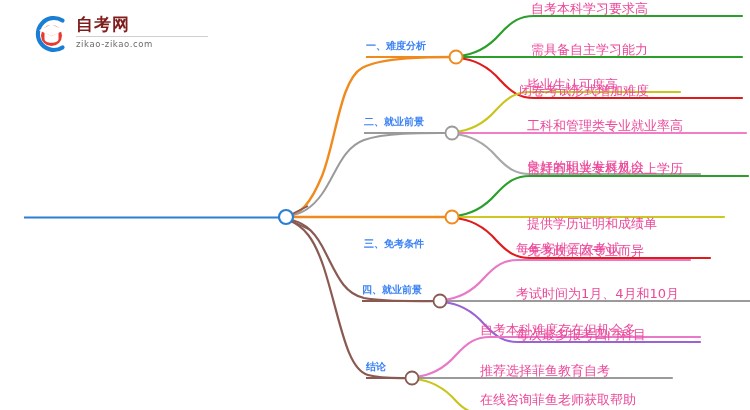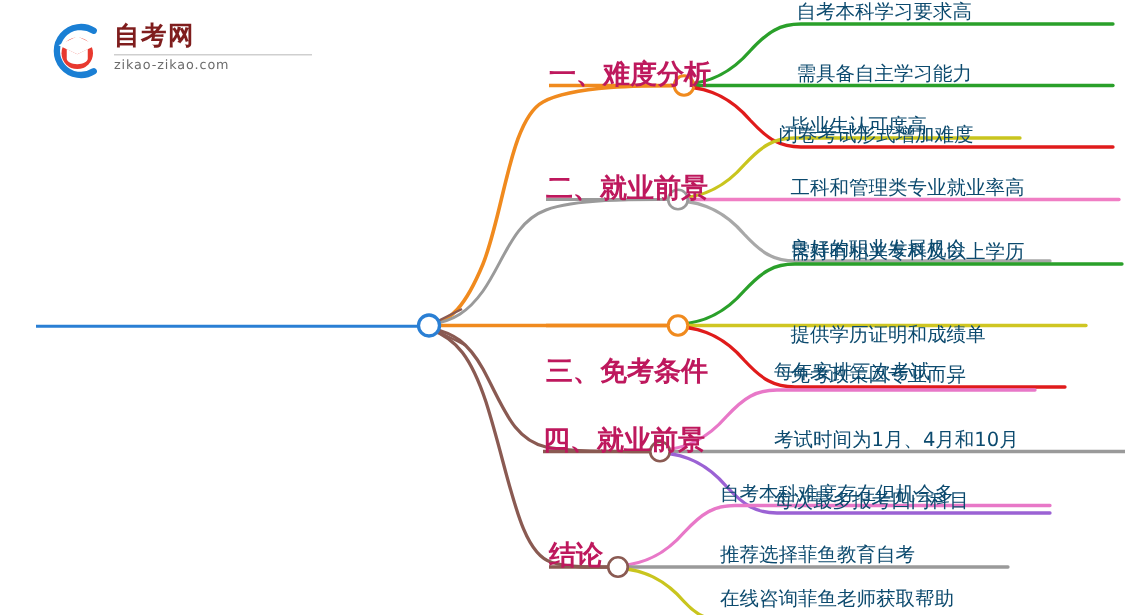--- a/index.html
+++ b/index.html
@@ -62,27 +62,27 @@
     line-height: 1;
   }
   #root-title {
     font-size: 14.5px;
     font-weight: bold;
     color: #1d1d1d;
     left: 24px;
     top: 201px;
   }
   .branch-lbl {
-    font-size: 18px;
+    font-size: 10px;
     font-weight: bold;
-    color: #be185d;
+    color: #3b82f6;
   }
   .leaf-lbl {
     font-size: 13px;
-    color: #0c4a6e;
+    color: #ec4899;
   }
 </style>
 </head>
 <body>
 
 <div id="root">
 
   <div id="logo">
     <svg id="logo-mark" viewBox="0 0 44 44">
       <path d="M34.5 8.5 A16 16 0 1 0 34.5 35.5" fill="none" stroke="#1a7fd4" stroke-width="4.2" stroke-linecap="round"></path>

